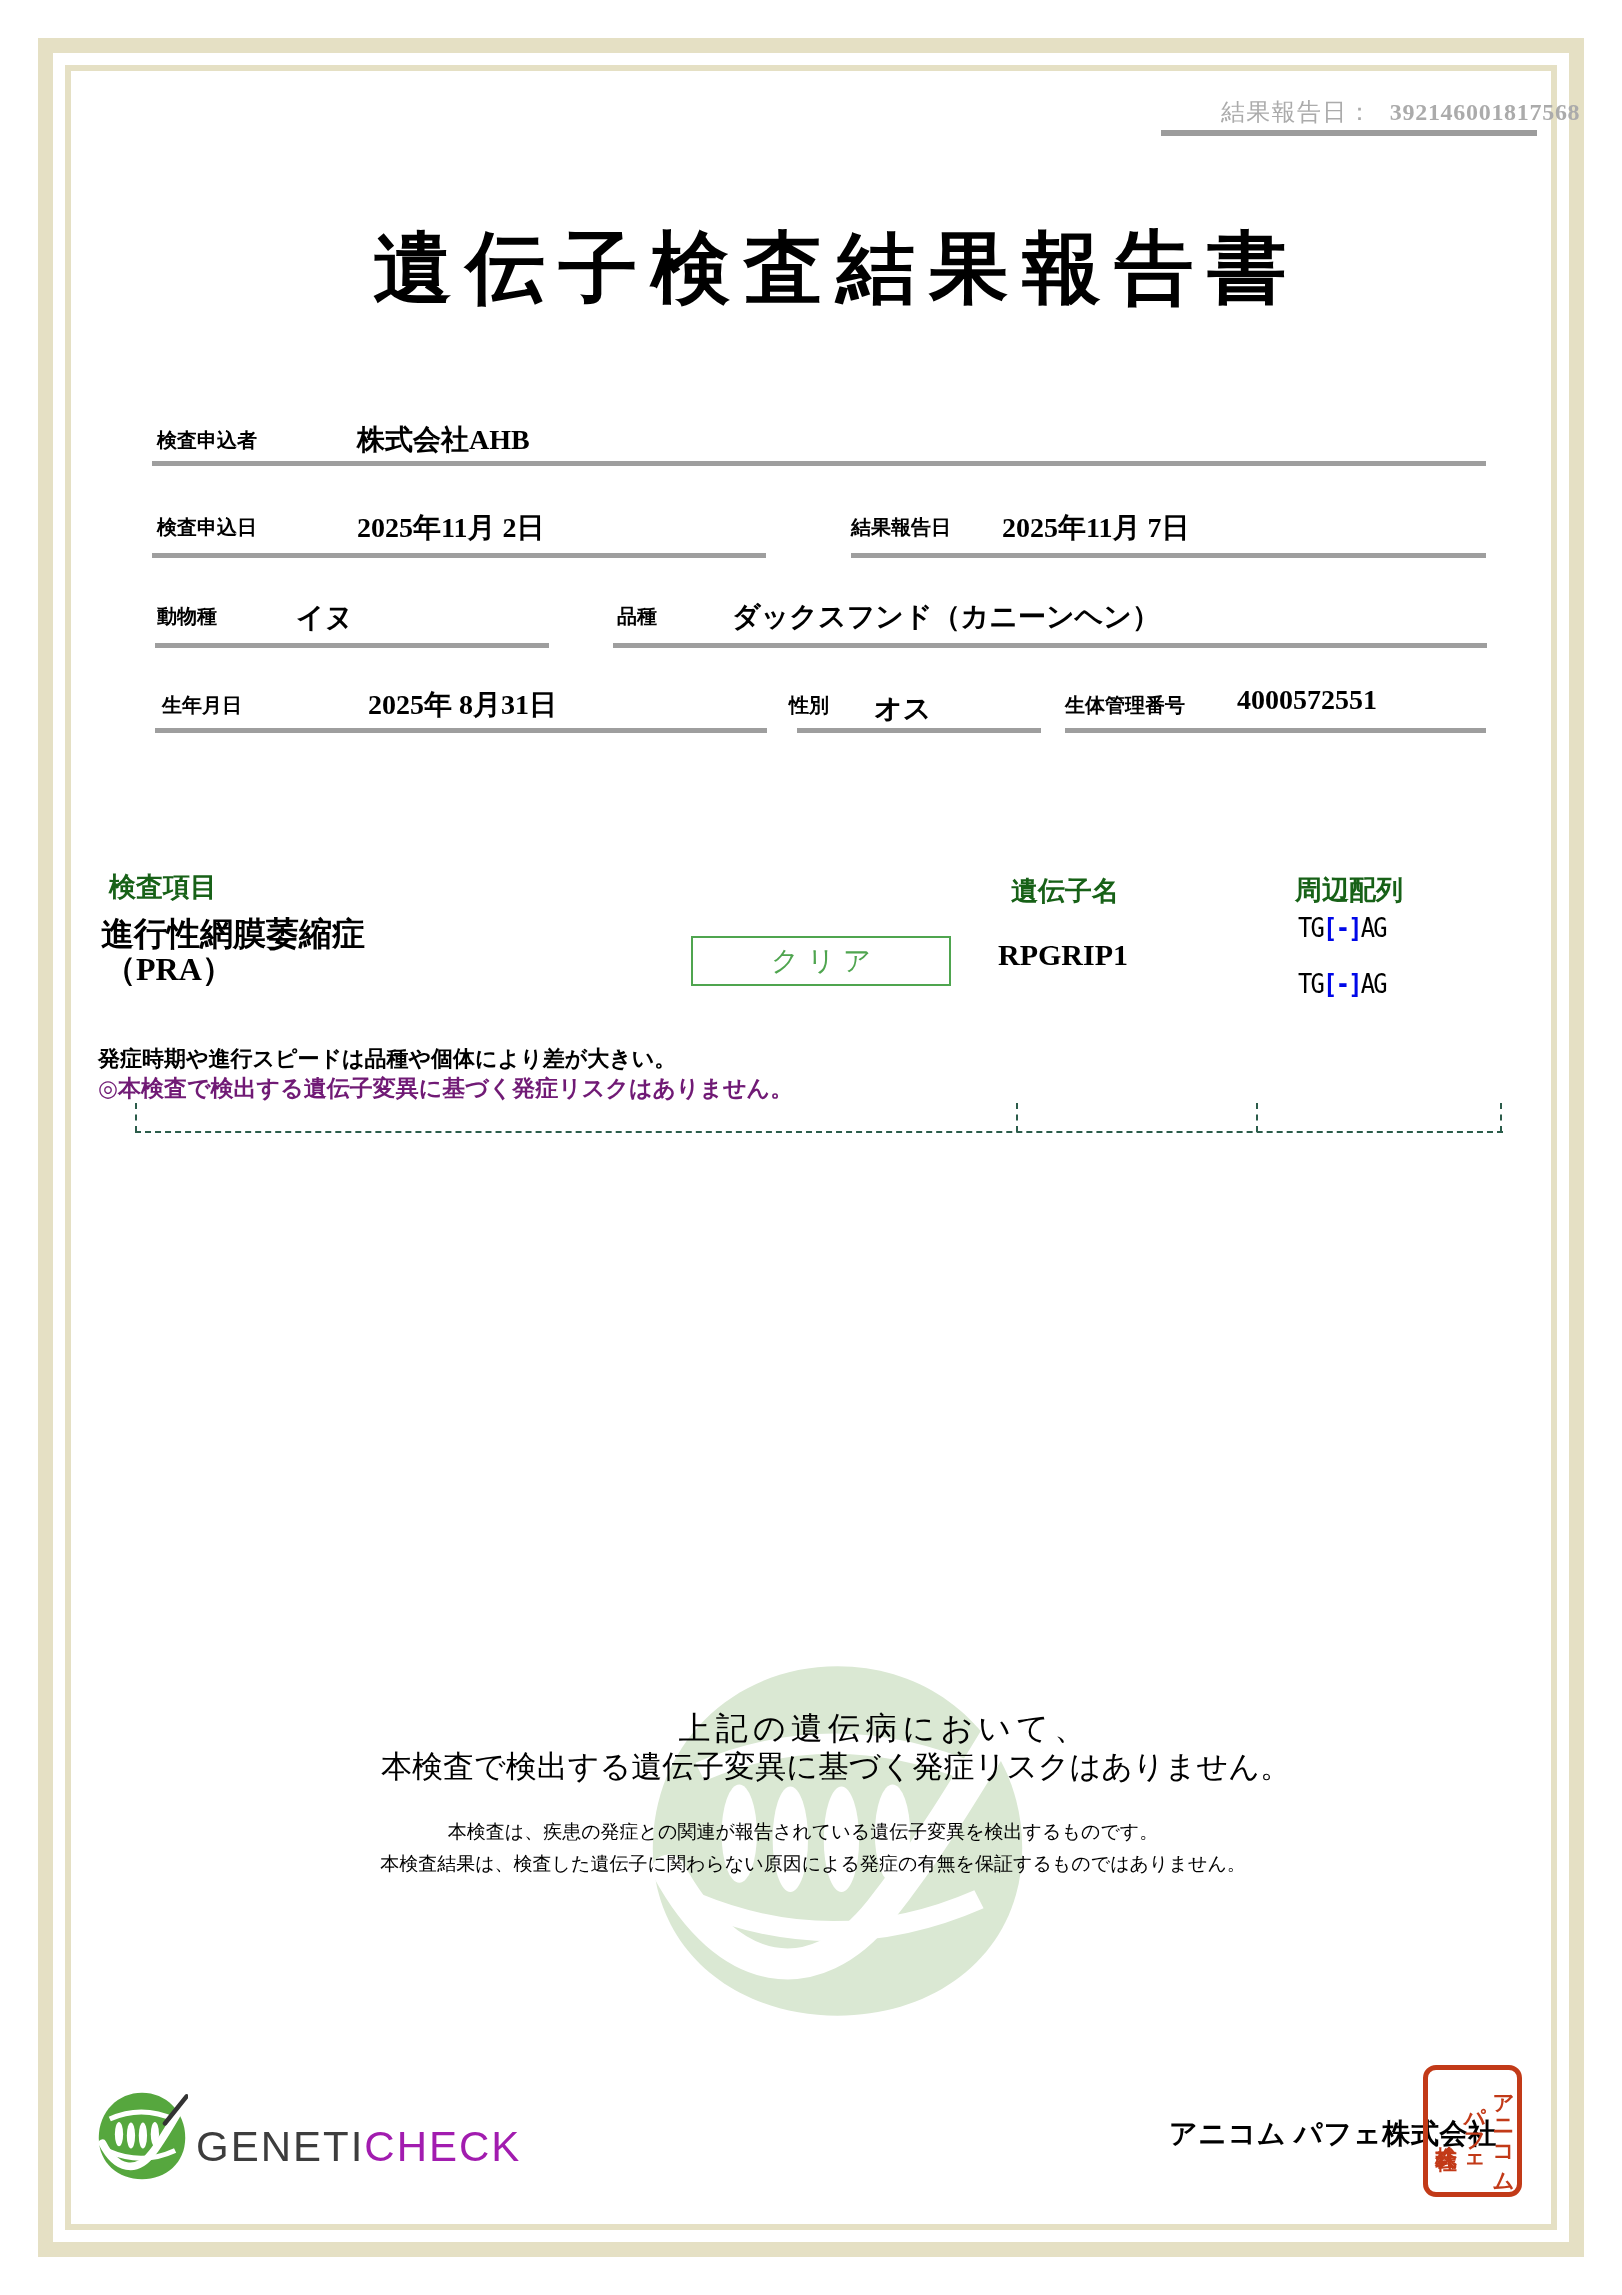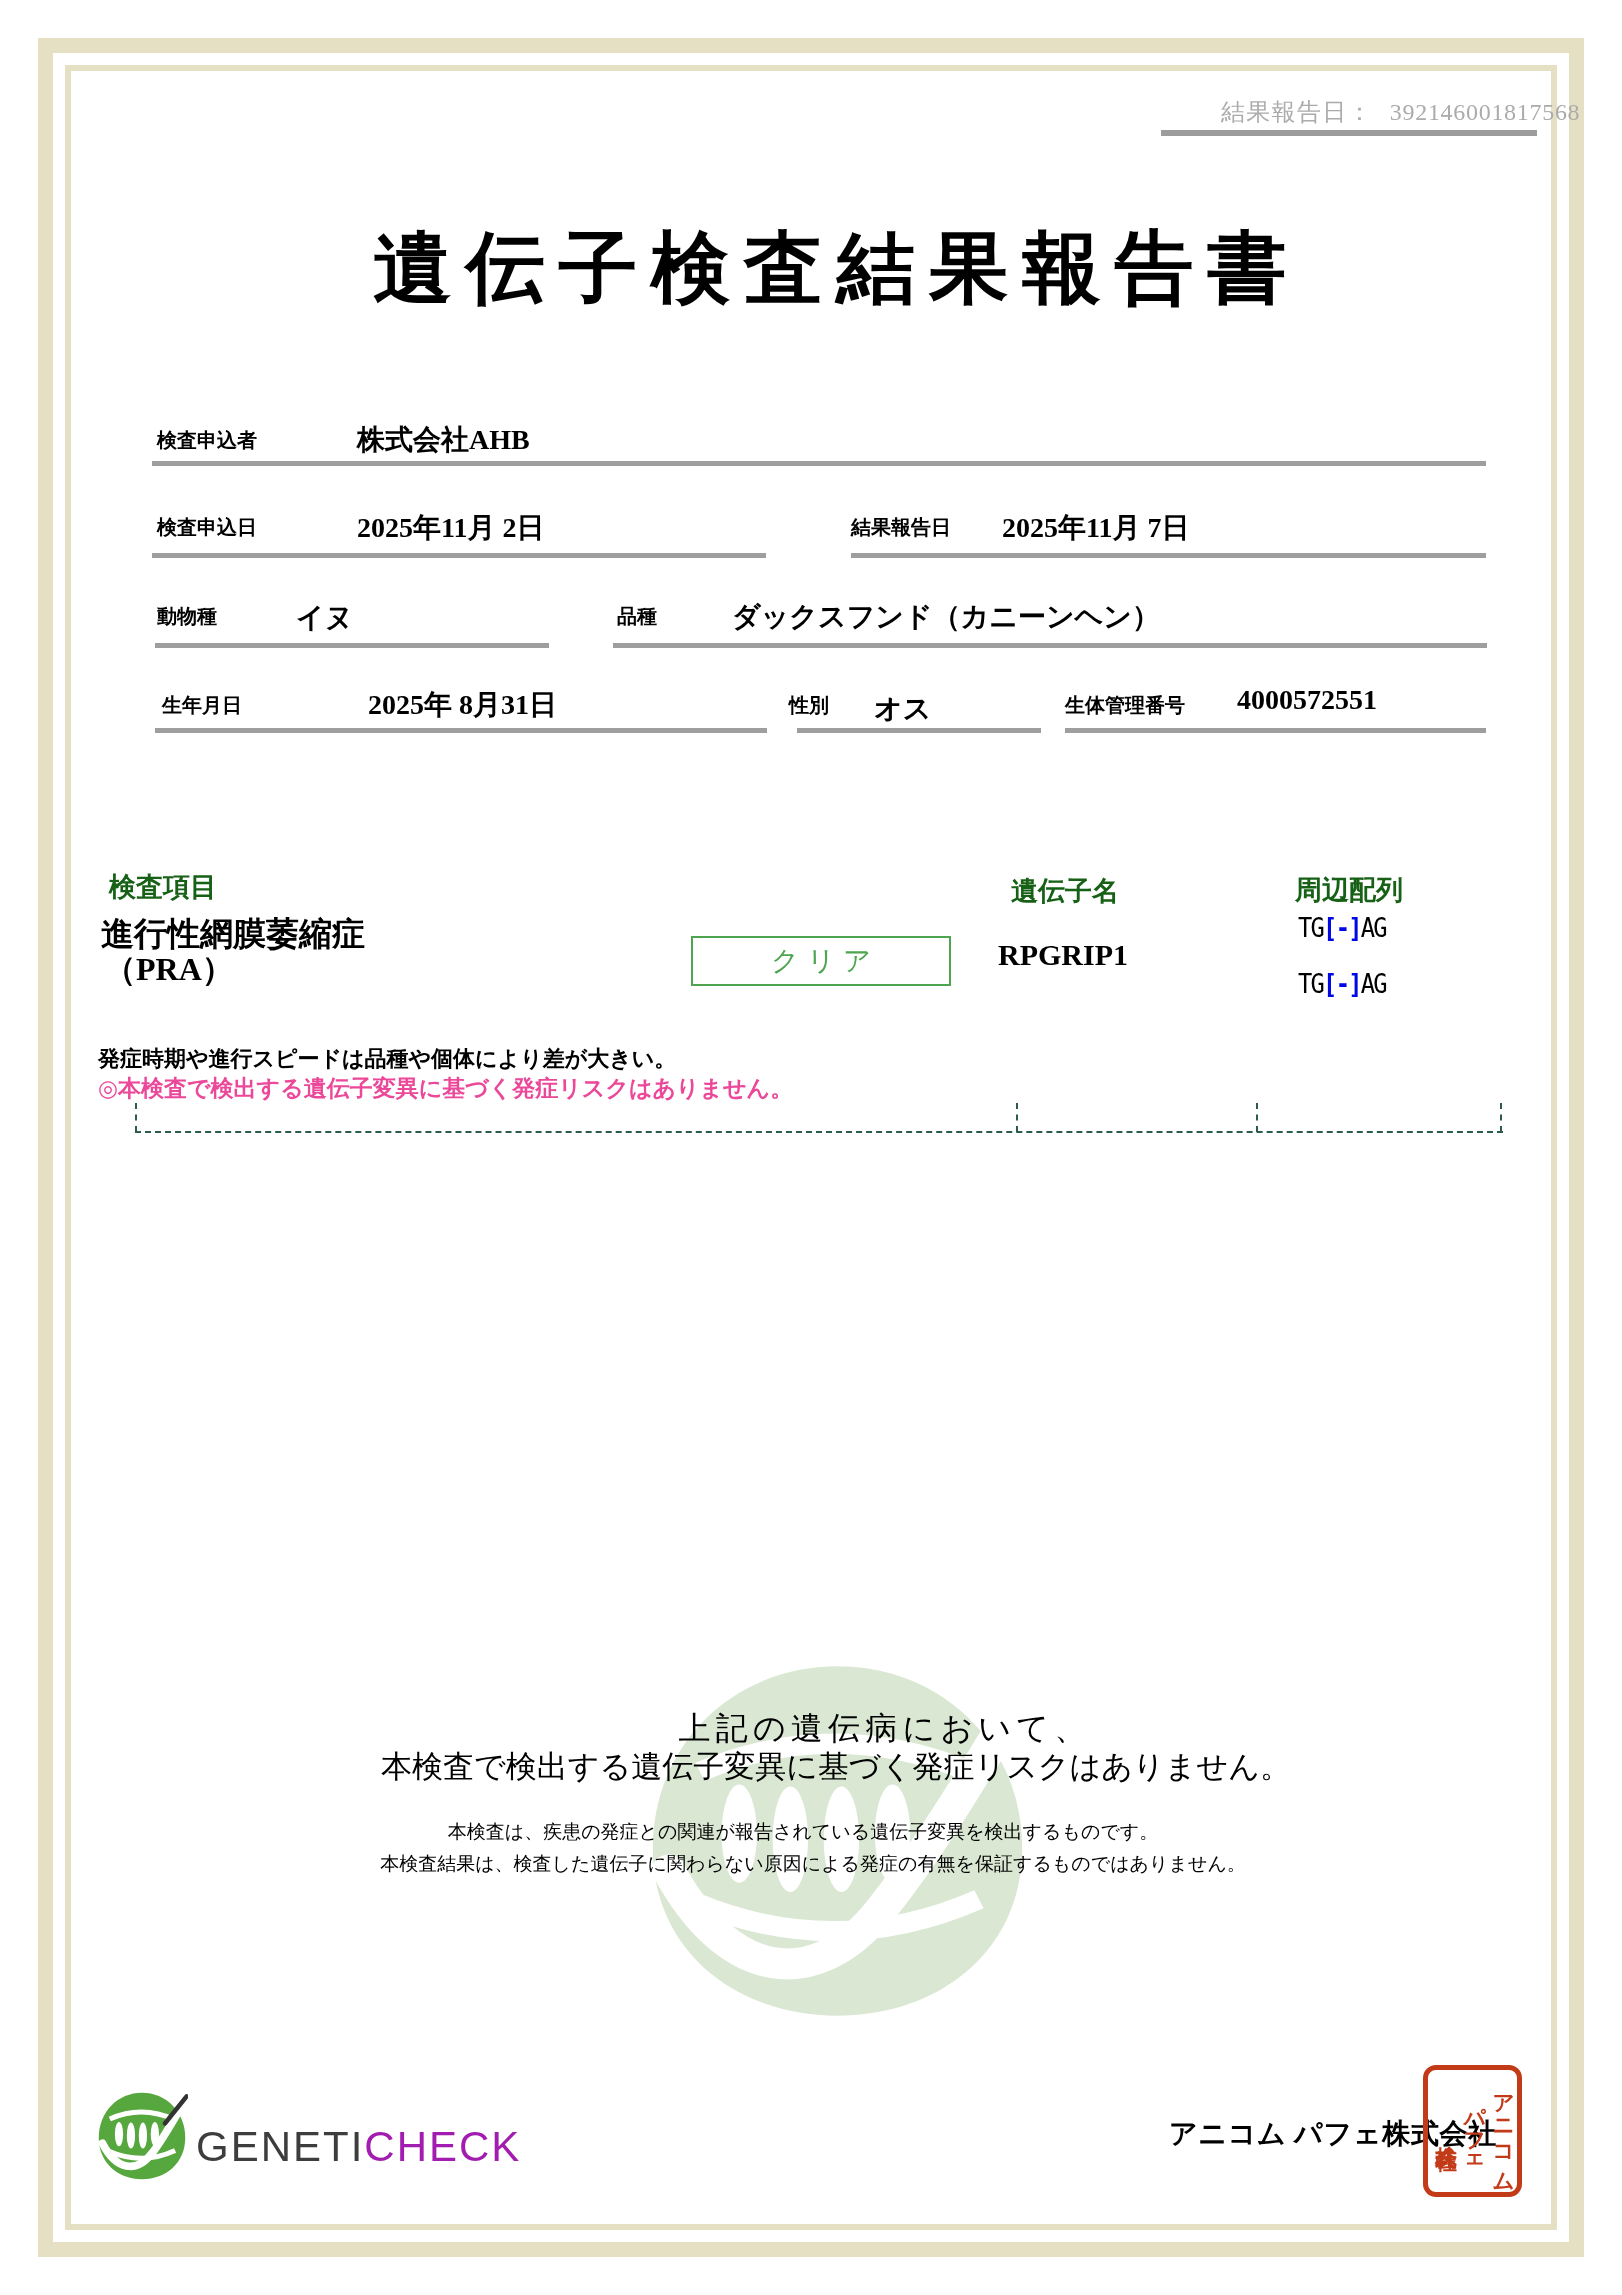--- a/index.html
+++ b/index.html
@@ -12,21 +12,21 @@
     color:#000;
   }
   .abs{position:absolute;white-space:nowrap;}
 
   
   .frame-outer{position:absolute;left:38px;top:38px;right:38px;bottom:38px;border:15px solid #e5e0c4;}
   .frame-inner{position:absolute;left:65px;top:65px;right:65px;bottom:65px;border:6.5px solid #e5e0c4;}
 
   
   .mgmt{left:1221px;top:96px;font-size:24px;color:#ababab;letter-spacing:1.3px;}
-  .mgmt .num{margin-left:17px;letter-spacing:0.7px;}
+  .mgmt .num{margin-left:17px;letter-spacing:0.7px;font-weight:bold;}
   .mgmt-bar{left:1161px;top:130px;width:376px;height:5.9px;background:#9c9c9c;}
 
   
   .title{left:373px;top:216px;font-size:79px;font-weight:700;letter-spacing:13.7px;margin:0;}
 
   
   .lbl{font-size:20px;font-weight:700;}
   .val{font-size:28px;font-weight:600;}
   .uline{height:5.2px;background:#9e9e9e;}
 
@@ -66,21 +66,21 @@
     display:flex;align-items:center;justify-content:center;box-sizing:border-box;}
   .clear-box span{color:#4fa54f;font-size:27.5px;letter-spacing:7.9px;padding-left:7.9px;}
   .res-gene-v{left:998px;top:938px;font-size:30px;font-weight:600;}
   .seq{font-family:"DejaVu Sans Mono","Liberation Mono",monospace;font-size:27px;letter-spacing:-2px;transform:scaleX(0.88);transform-origin:left;}
   .seq .var{color:#0008e8;font-weight:700;}
   .seq-1{left:1298px;top:912px;}
   .seq-2{left:1298px;top:968px;}
   .desc{font-size:22px;font-weight:700;}
   .desc-1{left:98px;top:1013px;}
   .desc-2{left:98px;top:1044px;}
-  .risk-note{left:98px;top:1073px;font-size:23px;font-weight:700;color:#ec4899;}
+  .risk-note{left:98px;top:1073px;font-size:23px;font-weight:700;color:#701a75;}
 
   
   .dash-v{width:0;height:29px;border-left:2px dashed #2b5c4a;top:1103px;}
   .dash-v1{left:135px;}.dash-v2{left:1016px;}.dash-v3{left:1256px;}.dash-v4{left:1500px;}
   .dash-h{left:135px;top:1131px;width:1368px;height:0;border-top:2.6px dashed #2b5c4a;}
 
   
   .watermark{left:641px;top:1659px;width:393px;height:364px;z-index:0;}
 
   

